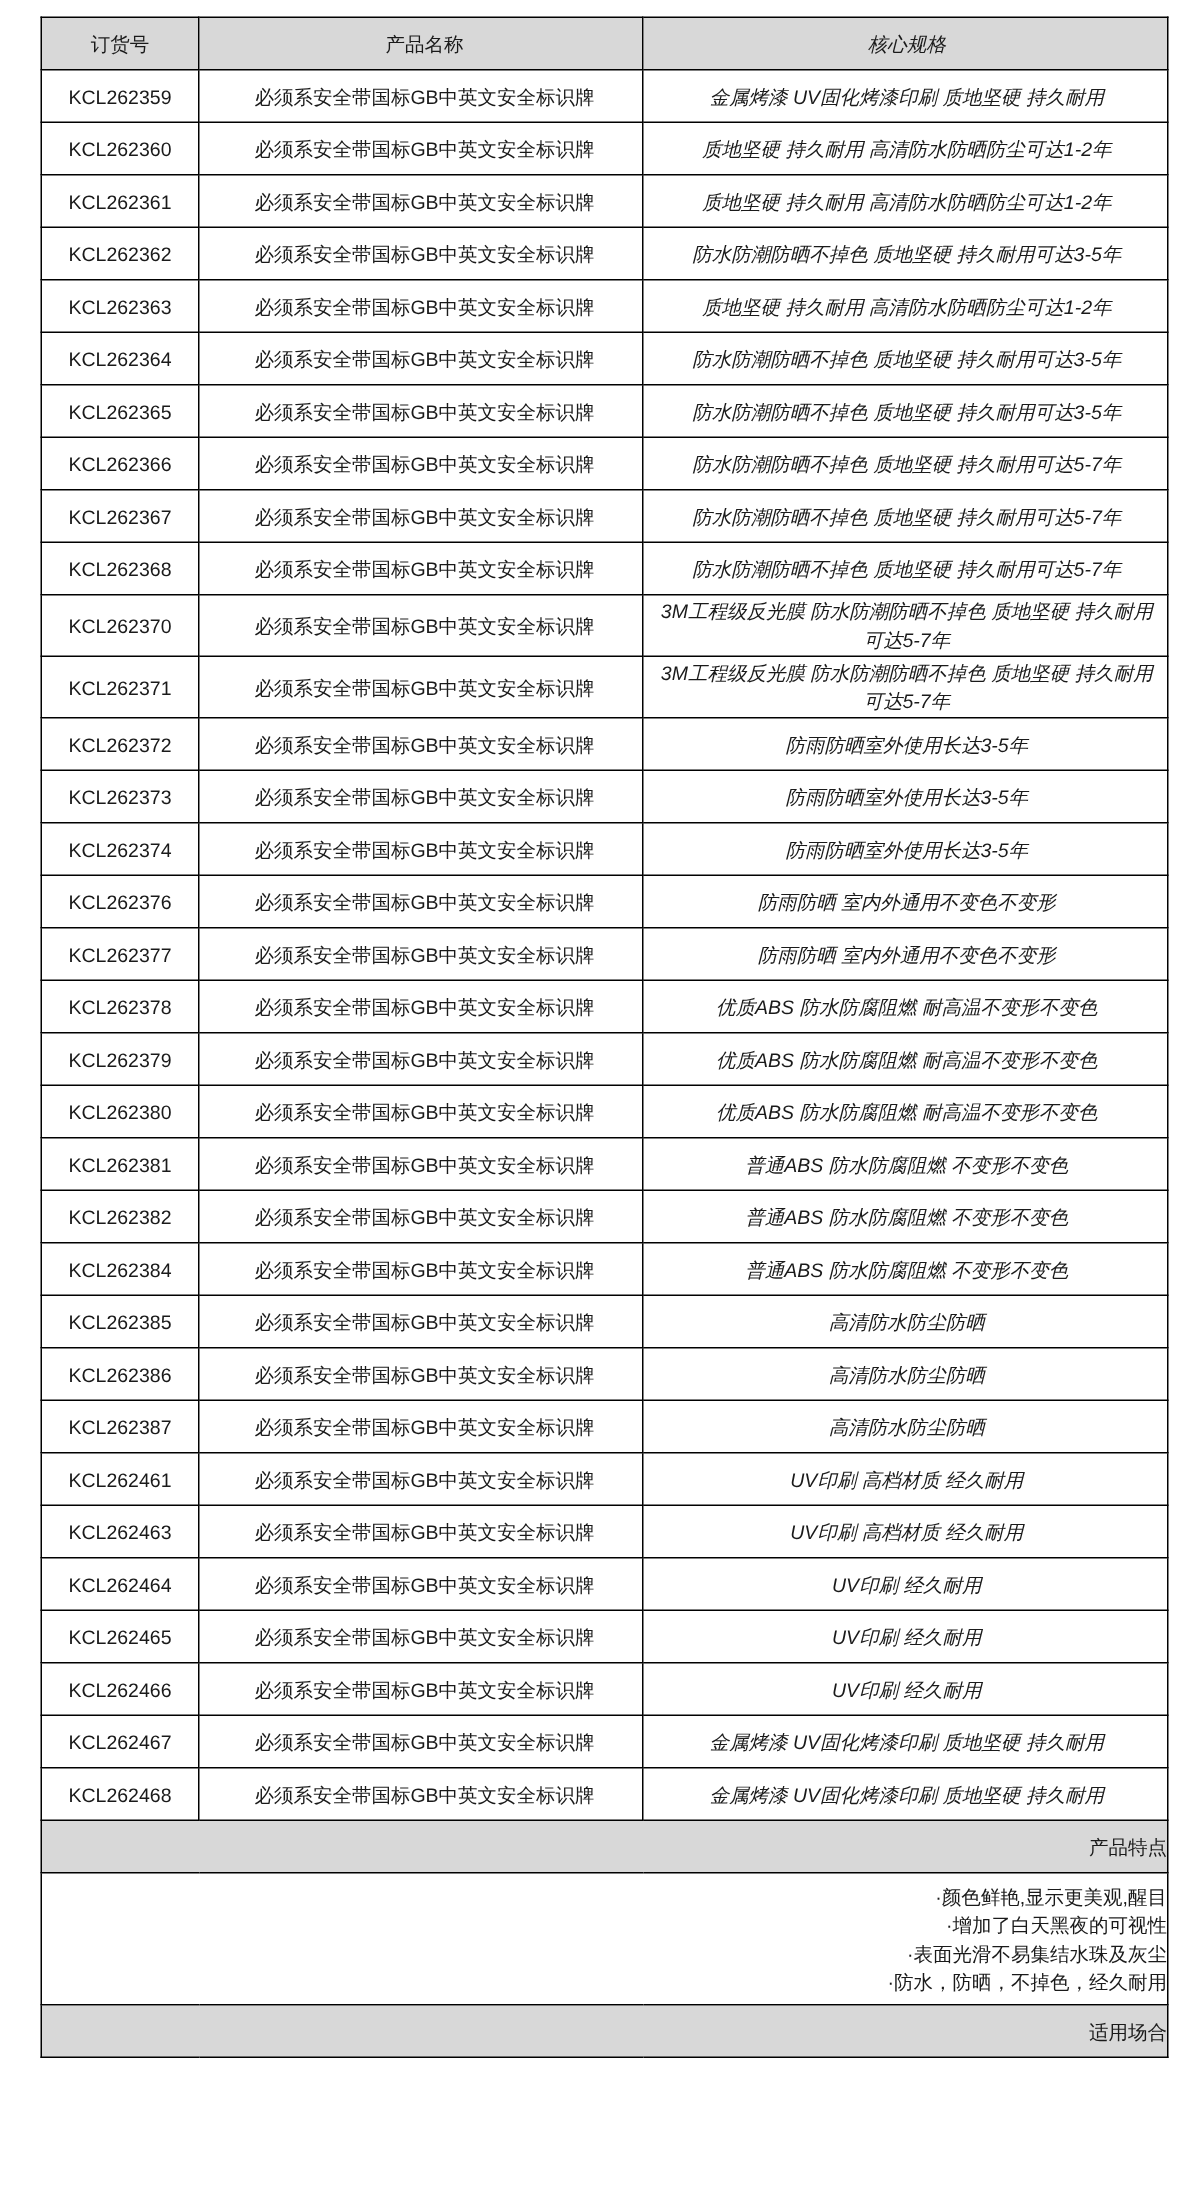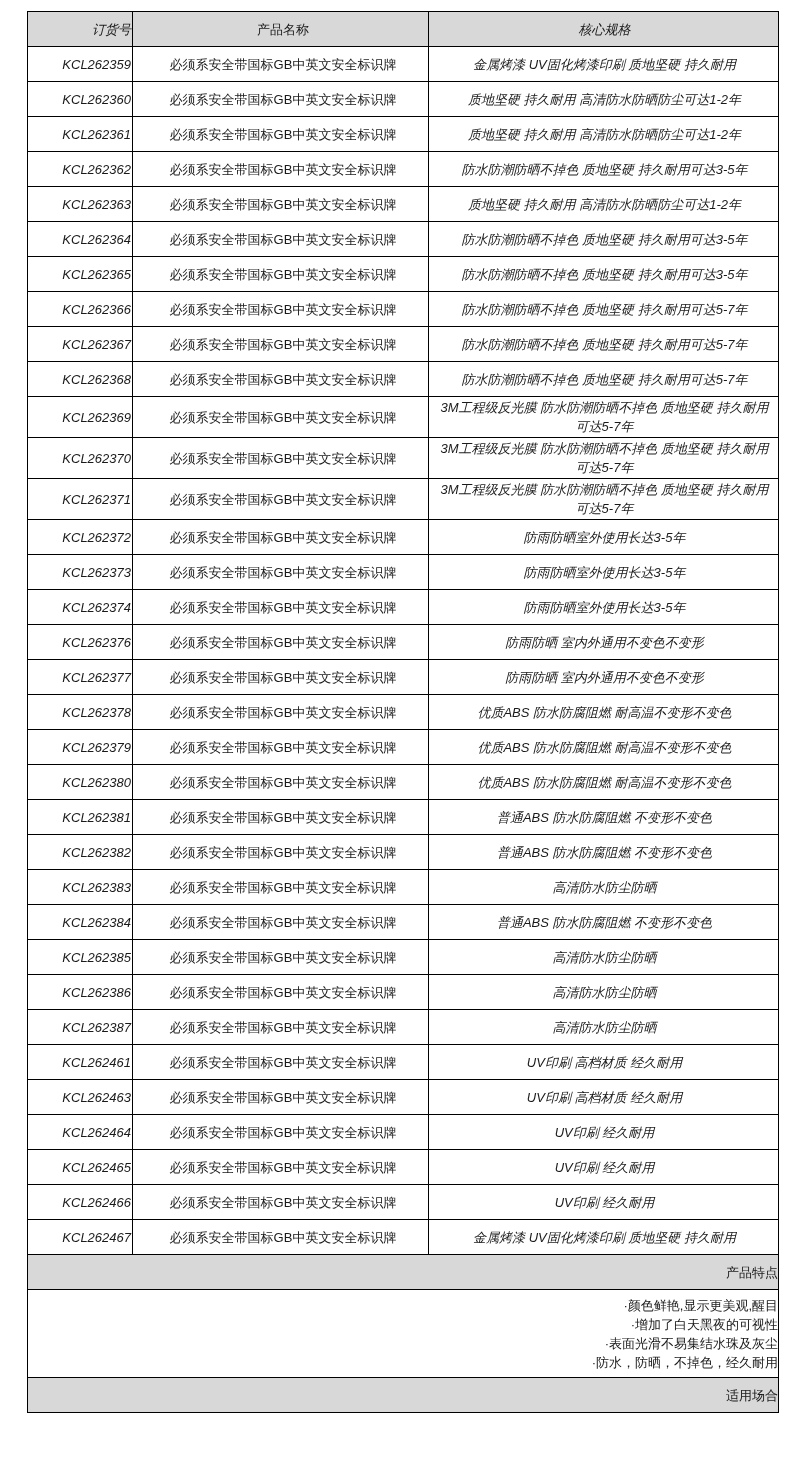--- a/index.html
+++ b/index.html
@@ -21,21 +21,21 @@
     width:737px;
   }
   table.spec th, table.spec td{
     border:1px solid var(--border);
     font-size:13px;
     font-weight:normal;
     line-height:19px;
     vertical-align:middle;
     overflow:hidden;
   }
-  th.c1, td.c1{width:102px;text-align:right;font-style:italic;}
+  th.c1, td.c1{width:102px;text-align:center;}
   th.c2, td.c2{width:288px;text-align:center;padding-left:6px;}
   th.c3, td.c3{width:339px;text-align:center;padding-left:6px;padding-right:4px;font-style:italic;}
   thead th{
     background:var(--header-bg);
     height:32px;
   }
   tbody td{height:32px;padding-top:1px;padding-bottom:1px;}
   td.band{
     background:var(--header-bg);
     text-align:right;
@@ -107,35 +107,30 @@
           <td class="c1">KCL262367</td>
           <td class="c2">必须系安全带国标GB中英文安全标识牌</td>
           <td class="c3">防水防潮防晒不掉色 质地坚硬 持久耐用可达5-7年</td>
         </tr>
         <tr>
           <td class="c1">KCL262368</td>
           <td class="c2">必须系安全带国标GB中英文安全标识牌</td>
           <td class="c3">防水防潮防晒不掉色 质地坚硬 持久耐用可达5-7年</td>
         </tr>
         <tr>
-          <td class="c1">KCL262369</td>
+          <td class="c1">KCL262370</td>
           <td class="c2">必须系安全带国标GB中英文安全标识牌</td>
           <td class="c3">3M工程级反光膜 防水防潮防晒不掉色 质地坚硬 持久耐用可达5-7年</td>
         </tr>
         <tr>
-          <td class="c1">KCL262370</td>
+          <td class="c1">KCL262371</td>
           <td class="c2">必须系安全带国标GB中英文安全标识牌</td>
           <td class="c3">3M工程级反光膜 防水防潮防晒不掉色 质地坚硬 持久耐用可达5-7年</td>
         </tr>
         <tr>
-          <td class="c1">KCL262371</td>
-          <td class="c2">必须系安全带国标GB中英文安全标识牌</td>
-          <td class="c3">3M工程级反光膜 防水防潮防晒不掉色 质地坚硬 持久耐用可达5-7年</td>
-        </tr>
-        <tr>
           <td class="c1">KCL262372</td>
           <td class="c2">必须系安全带国标GB中英文安全标识牌</td>
           <td class="c3">防雨防晒室外使用长达3-5年</td>
         </tr>
         <tr>
           <td class="c1">KCL262373</td>
           <td class="c2">必须系安全带国标GB中英文安全标识牌</td>
           <td class="c3">防雨防晒室外使用长达3-5年</td>
         </tr>
         <tr>
@@ -172,45 +167,40 @@
           <td class="c1">KCL262381</td>
           <td class="c2">必须系安全带国标GB中英文安全标识牌</td>
           <td class="c3">普通ABS 防水防腐阻燃 不变形不变色</td>
         </tr>
         <tr>
           <td class="c1">KCL262382</td>
           <td class="c2">必须系安全带国标GB中英文安全标识牌</td>
           <td class="c3">普通ABS 防水防腐阻燃 不变形不变色</td>
         </tr>
         <tr>
-          <td class="c1">KCL262383</td>
+          <td class="c1">KCL262384</td>
+          <td class="c2">必须系安全带国标GB中英文安全标识牌</td>
+          <td class="c3">普通ABS 防水防腐阻燃 不变形不变色</td>
+        </tr>
+        <tr>
+          <td class="c1">KCL262385</td>
           <td class="c2">必须系安全带国标GB中英文安全标识牌</td>
           <td class="c3">高清防水防尘防晒</td>
         </tr>
         <tr>
-          <td class="c1">KCL262384</td>
-          <td class="c2">必须系安全带国标GB中英文安全标识牌</td>
-          <td class="c3">普通ABS 防水防腐阻燃 不变形不变色</td>
-        </tr>
-        <tr>
-          <td class="c1">KCL262385</td>
+          <td class="c1">KCL262386</td>
           <td class="c2">必须系安全带国标GB中英文安全标识牌</td>
           <td class="c3">高清防水防尘防晒</td>
         </tr>
         <tr>
-          <td class="c1">KCL262386</td>
+          <td class="c1">KCL262387</td>
           <td class="c2">必须系安全带国标GB中英文安全标识牌</td>
           <td class="c3">高清防水防尘防晒</td>
         </tr>
         <tr>
-          <td class="c1">KCL262387</td>
-          <td class="c2">必须系安全带国标GB中英文安全标识牌</td>
-          <td class="c3">高清防水防尘防晒</td>
-        </tr>
-        <tr>
           <td class="c1">KCL262461</td>
           <td class="c2">必须系安全带国标GB中英文安全标识牌</td>
           <td class="c3">UV印刷 高档材质 经久耐用</td>
         </tr>
         <tr>
           <td class="c1">KCL262463</td>
           <td class="c2">必须系安全带国标GB中英文安全标识牌</td>
           <td class="c3">UV印刷 高档材质 经久耐用</td>
         </tr>
         <tr>
@@ -223,20 +213,25 @@
           <td class="c2">必须系安全带国标GB中英文安全标识牌</td>
           <td class="c3">UV印刷 经久耐用</td>
         </tr>
         <tr>
           <td class="c1">KCL262466</td>
           <td class="c2">必须系安全带国标GB中英文安全标识牌</td>
           <td class="c3">UV印刷 经久耐用</td>
         </tr>
         <tr>
           <td class="c1">KCL262467</td>
+          <td class="c2">必须系安全带国标GB中英文安全标识牌</td>
+          <td class="c3">金属烤漆 UV固化烤漆印刷 质地坚硬 持久耐用</td>
+        </tr>
+        <tr>
+          <td class="c1">KCL262468</td>
           <td class="c2">必须系安全带国标GB中英文安全标识牌</td>
           <td class="c3">金属烤漆 UV固化烤漆印刷 质地坚硬 持久耐用</td>
         </tr>
       </tbody>
     <tbody>
       <tr>
         <td class="band" colspan="3">产品特点</td>
       </tr>
       <tr>
         <td class="features" colspan="3" id="features-list">

